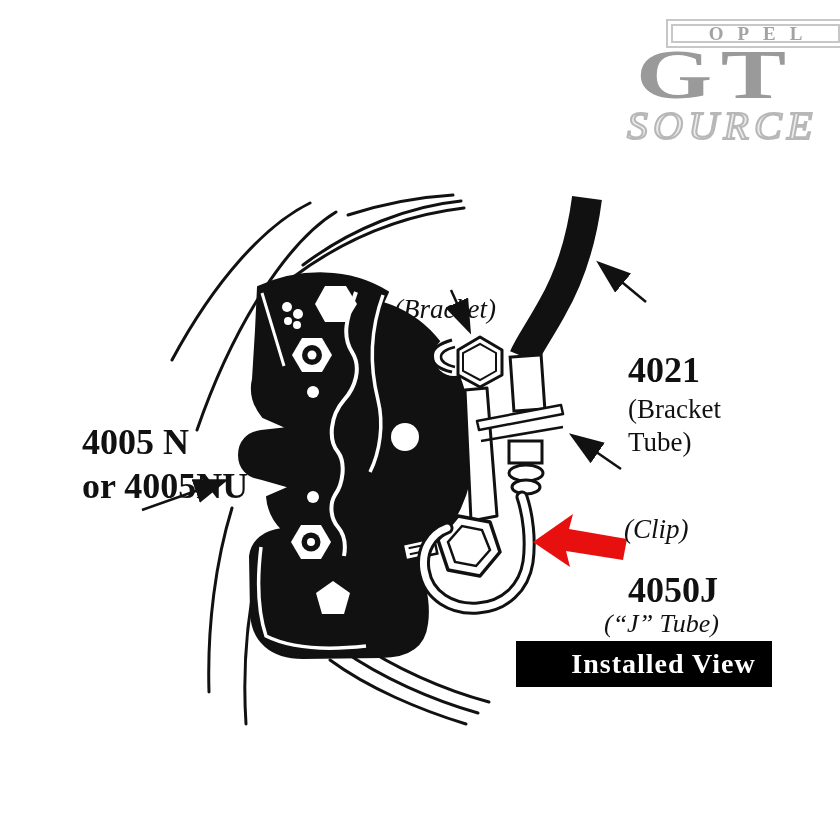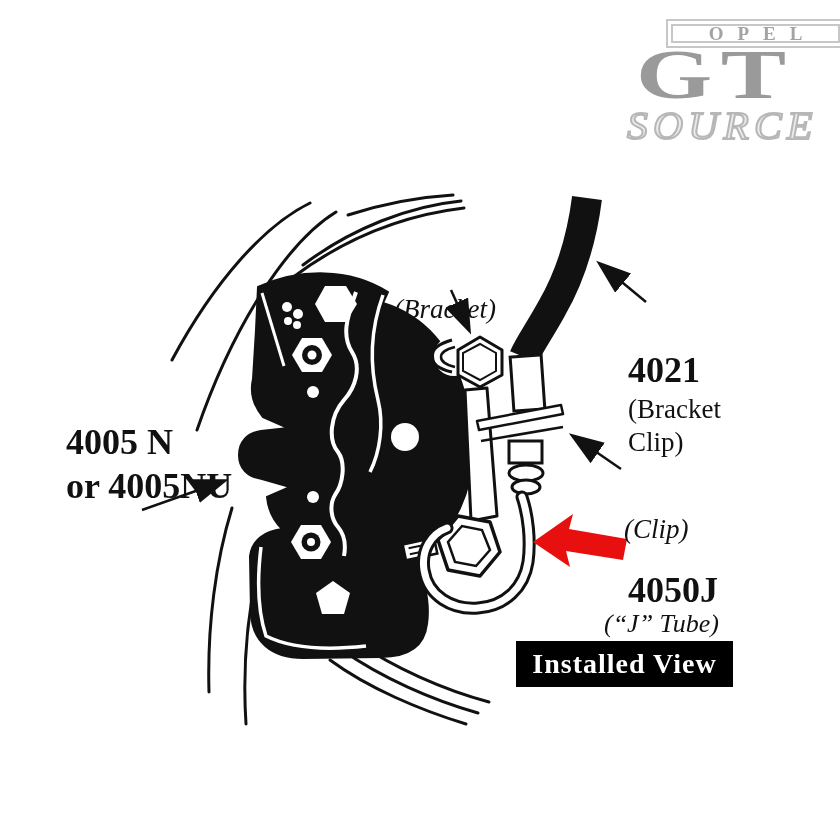--- a/index.html
+++ b/index.html
@@ -23,32 +23,32 @@
   .blackfill{fill:var(--ink);}
   .whitefill{fill:#ffffff;}
   .whiteline{stroke:#ffffff;fill:none;}
   .redfill{fill:var(--accent-red);}
 
   .lbl{position:absolute;white-space:nowrap;line-height:1.22;margin-top:45px;}
   .bold{font-weight:bold;font-size:36px;}
   .plain{font-weight:normal;font-size:27px;}
   .ital{font-style:italic;font-size:27px;}
 
-  .lbl-caliper{left:66px;top:376px;}
+  .lbl-caliper{left:82px;top:376px;}
   .lbl-bracket{left:394px;top:248px;}
   .lbl-hose{left:628px;top:304px;}
   .lbl-clip{left:624px;top:468px;text-align:right;}
   .lbl-jtube-num{left:628px;top:524px;}
   .lbl-jtube-name{left:604px;top:563px;font-size:26px;}
 
   .installed-box{
     position:absolute;left:516px;top:641px;width:217px;height:46px;
     background:var(--box-bg);color:var(--box-fg);
     display:flex;align-items:center;justify-content:center;
-    font-weight:bold;font-size:28px;letter-spacing:1px;
+    font-weight:bold;font-size:28px;letter-spacing:1px;padding-left:39px;
   }
 
   .opel-box{position:absolute;left:666px;top:19px;width:179px;height:29px;
     border:2px solid var(--logo-border);box-sizing:border-box;}
   .opel-inner{position:absolute;inset:3px;border:2px solid var(--logo-border);
     display:flex;align-items:center;justify-content:center;}
   .opel-text{font-size:19px;font-weight:bold;color:var(--logo-letter);
     letter-spacing:14px;padding-left:14px;line-height:1;}
   .logo-gt{position:absolute;left:636px;top:40px;font-size:70px;font-weight:bold;
     color:var(--logo-gray);line-height:1;letter-spacing:6px;
@@ -200,21 +200,21 @@
   <div class="lbl lbl-caliper">
     <div class="bold">4005 N</div>
     <div class="bold">or 4005NU</div>
   </div>
 
   <div class="lbl lbl-bracket ital">(Bracket)</div>
 
   <div class="lbl lbl-hose">
     <div class="bold">4021</div>
     <div class="plain">(Bracket</div>
-    <div class="plain">Clip)</div>
+    <div class="plain">Tube)</div>
   </div>
 
   <div class="lbl lbl-clip ital">(Clip)</div>
 
   <div class="lbl lbl-jtube-num bold">4050J</div>
   <div class="lbl lbl-jtube-name ital">(“J” Tube)</div>
 
   <div class="installed-box">
     <span>Installed View</span>
   </div>

